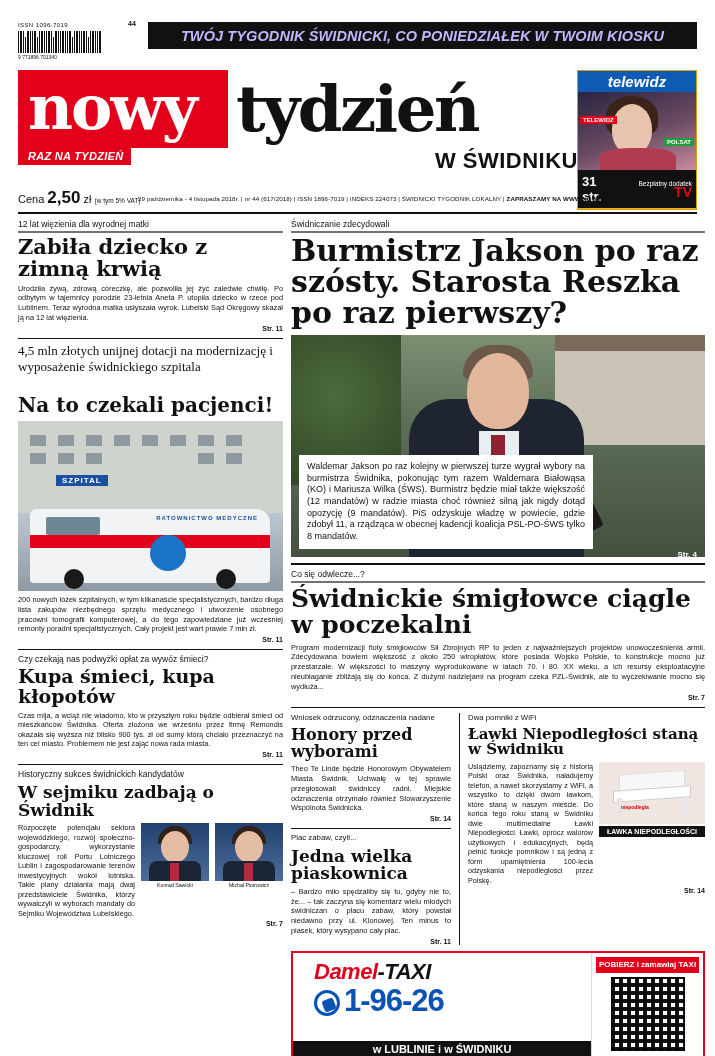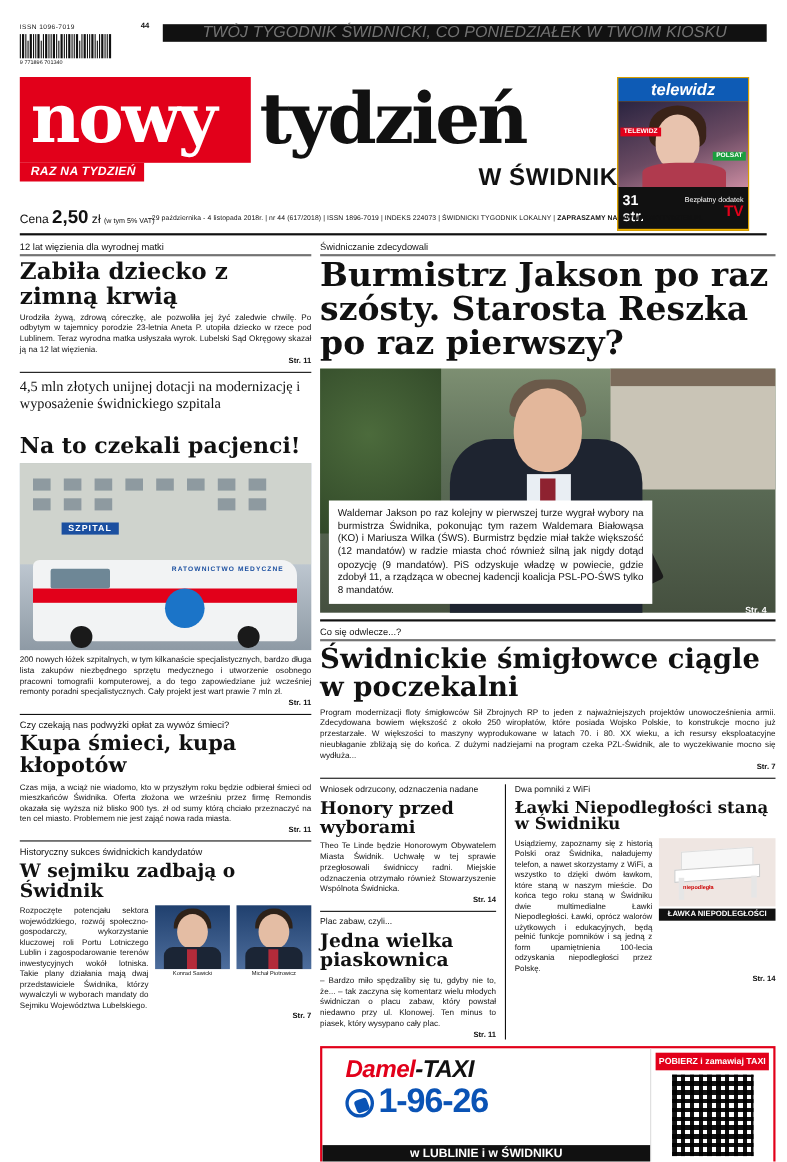--- a/index.html
+++ b/index.html
@@ -17,22 +17,22 @@
   .topstrip { display:flex; align-items:flex-start; gap:10px; height:42px; }
   .barcode-box { width:120px; }
   .issn { font-size:6px; letter-spacing:0.4px; color:#111; font-family:"Liberation Sans", sans-serif; }
   .barcode { height:22px; margin-top:3px; display:flex; align-items:flex-end; gap:1px; }
   .barcode i { display:block; width:1px; height:22px; background:#111; }
   .barcode i.w { width:2px; }
   .barcode i.s { height:16px; }
   .barcode-num { font-size:5px; margin-top:1px; }
   .issue-box { position:absolute; left:128px; top:20px; font-size:7px; font-weight:bold; }
   .tagline {
-    flex:1; background:#111; color:#737373; height:16px; display:flex; align-items:center;
-    justify-content:center; font-size:14.5px; font-weight:normal; letter-spacing:0.1px;
+    flex:1; background:#111; color:#c4b5fd; height:27px; display:flex; align-items:center;
+    justify-content:center; font-size:14.5px; font-weight:bold; letter-spacing:0.1px;
     font-style:italic;
   }
 
   
   .masthead { margin-top:6px; height:118px; display:flex; position:relative; }
   .logo-wrap { position:relative; width:560px; }
   .nowy-red {
     position:absolute; left:0; top:0; width:210px; height:78px; background:#e2001a;
   }
   .nowy-text {
@@ -46,21 +46,21 @@
   .raz-na-tydzien {
     position:absolute; left:0; top:78px; background:#e2001a; color:#fff;
     font-size:11px; font-weight:bold; font-style:italic; padding:2px 8px 3px 10px;
     letter-spacing:0.3px;
   }
   .w-swidniku {
     position:absolute; right:0px; top:78px; font-size:22px; font-weight:bold;
     letter-spacing:0.5px; color:#111;
   }
   .tv-box {
-    position:absolute; right:16px; top:0; width:120px; height:140px; background:#f0b400;
+    position:absolute; right:0; top:0; width:120px; height:140px; background:#f0b400;
     border:1px solid #d89f00; overflow:hidden;
   }
   .tv-head { background:#0e5bb5; color:#fff; font-size:15px; font-weight:bold; text-align:center; padding:2px 0; font-style:italic;}
   .tv-photo { height:78px; background:linear-gradient(160deg,#2a2440,#6b4b63 55%,#c98ba0); position:relative; }
   .tv-photo .face { position:absolute; left:34px; top:12px; width:40px; height:50px; background:#e8c3ae; border-radius:50% 50% 45% 45%; }
   .tv-photo .hair { position:absolute; left:28px; top:4px; width:52px; height:40px; background:#3a2318; border-radius:50% 50% 30% 30%; }
   .tv-photo .dress { position:absolute; left:22px; bottom:0; width:76px; height:22px; background:#b03a4e; border-radius:40% 40% 0 0;}
   .tv-badge { position:absolute; left:2px; top:24px; background:#e2001a; color:#fff; font-size:6px; font-weight:bold; padding:1px 3px; }
   .tv-badge2 { position:absolute; right:2px; top:46px; background:#1b9e3e; color:#fff; font-size:6px; font-weight:bold; padding:1px 3px; }
   .tv-bottom { background:#111; color:#fff; display:flex; align-items:center; justify-content:space-between; padding:2px 4px; height:38px;}

